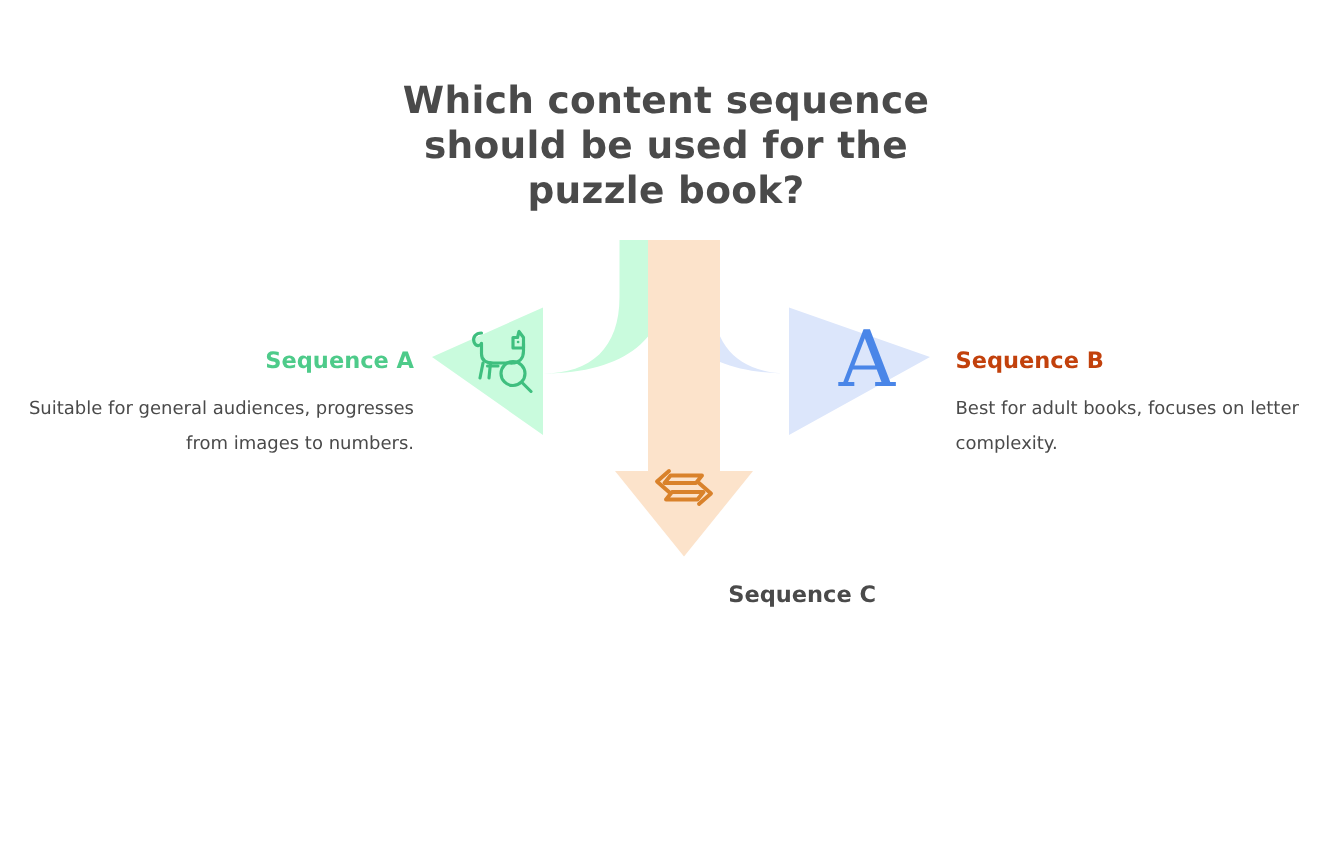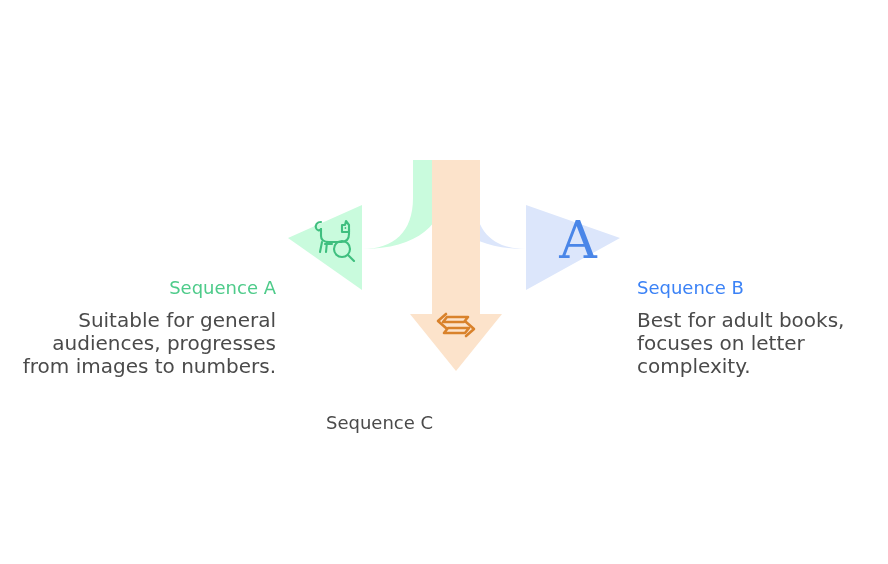--- a/index.html
+++ b/index.html
@@ -67,63 +67,63 @@
   .icon-swap {
     position: absolute;
     left: 435px;
     top: 308px;
     width: 42px;
     height: 34px;
   }
 
   
   .label {
-    font-size: 18px;
-    font-weight: normal;
+    font-size: 15px;
+    font-weight: bold;
     line-height: 20px;
-    margin-top: 48px;
   }
   .desc {
-    font-size: 20px;
+    font-size: 12px;
     line-height: 23px;
     color: #4a4a4a;
   }
 
   .block-a {
     position: absolute;
     left: 18px;
     top: 230px;
     width: 258px;
     text-align: right;
   }
   .block-a .label { color: #4ecb8a; margin-bottom: 11px; }
 
   .block-b {
     position: absolute;
     left: 637px;
     top: 230px;
     width: 232px;
     text-align: left;
   }
-  .block-b .label { color: #3b82f6; margin-bottom: 11px; }
+  .block-b .label { color: #c2410c; margin-bottom: 11px; }
 
   .block-c {
     position: absolute;
     left: 326px;
-    top: 365px;
+    top: 386px;
     width: 258px;
-    text-align: left;
+    text-align: right;
   }
   .block-c .label { color: #4a4a4a; margin-bottom: 13px; }
 </style>
 </head>
 <body>
 
 <div id="stage">
 
+  <div class="title">Which content sequence should be used for the puzzle book?</div>
 
   <svg class="arrows" viewBox="0 0 888 564">
 
     <path fill="#c9fbdd" d="M 413,160
              L 413,198
              C 413,232 394,249 362,249
              L 362,205
              L 288,238
              L 362,290
              L 362,249

